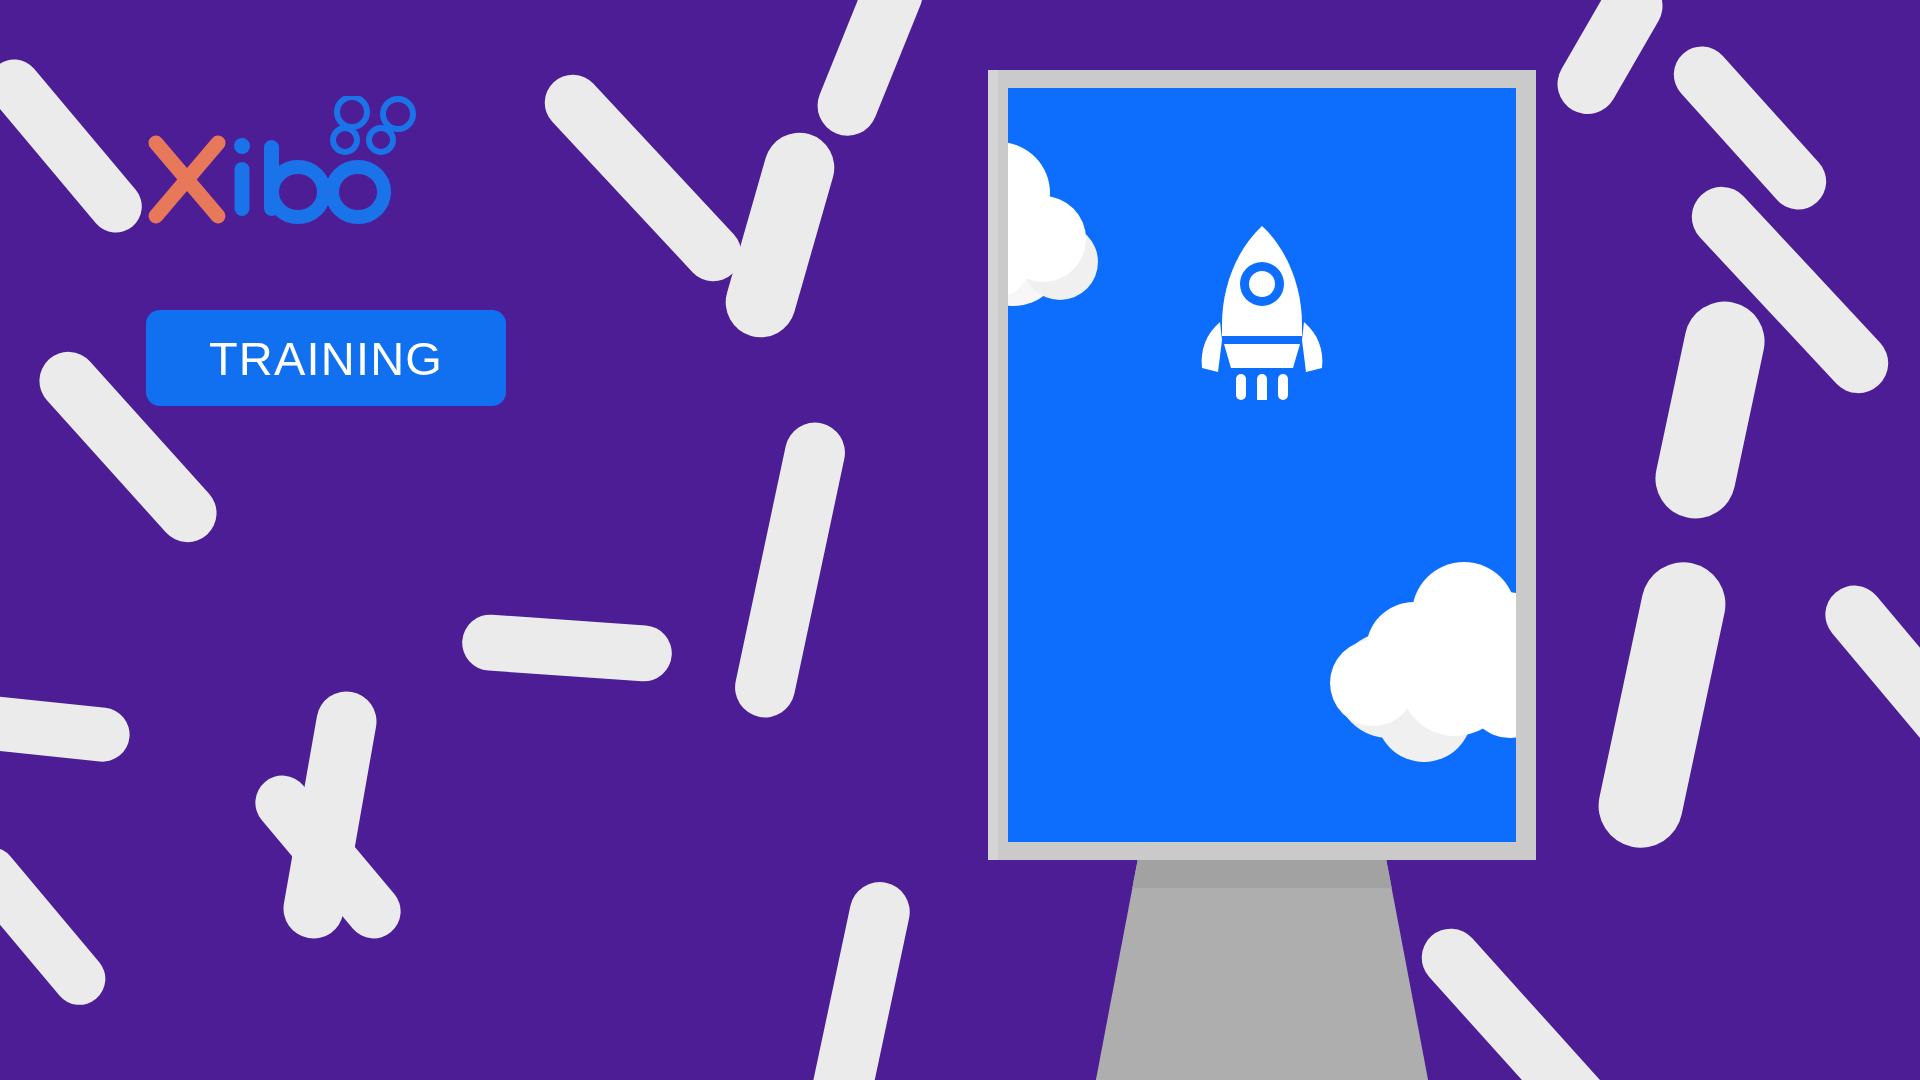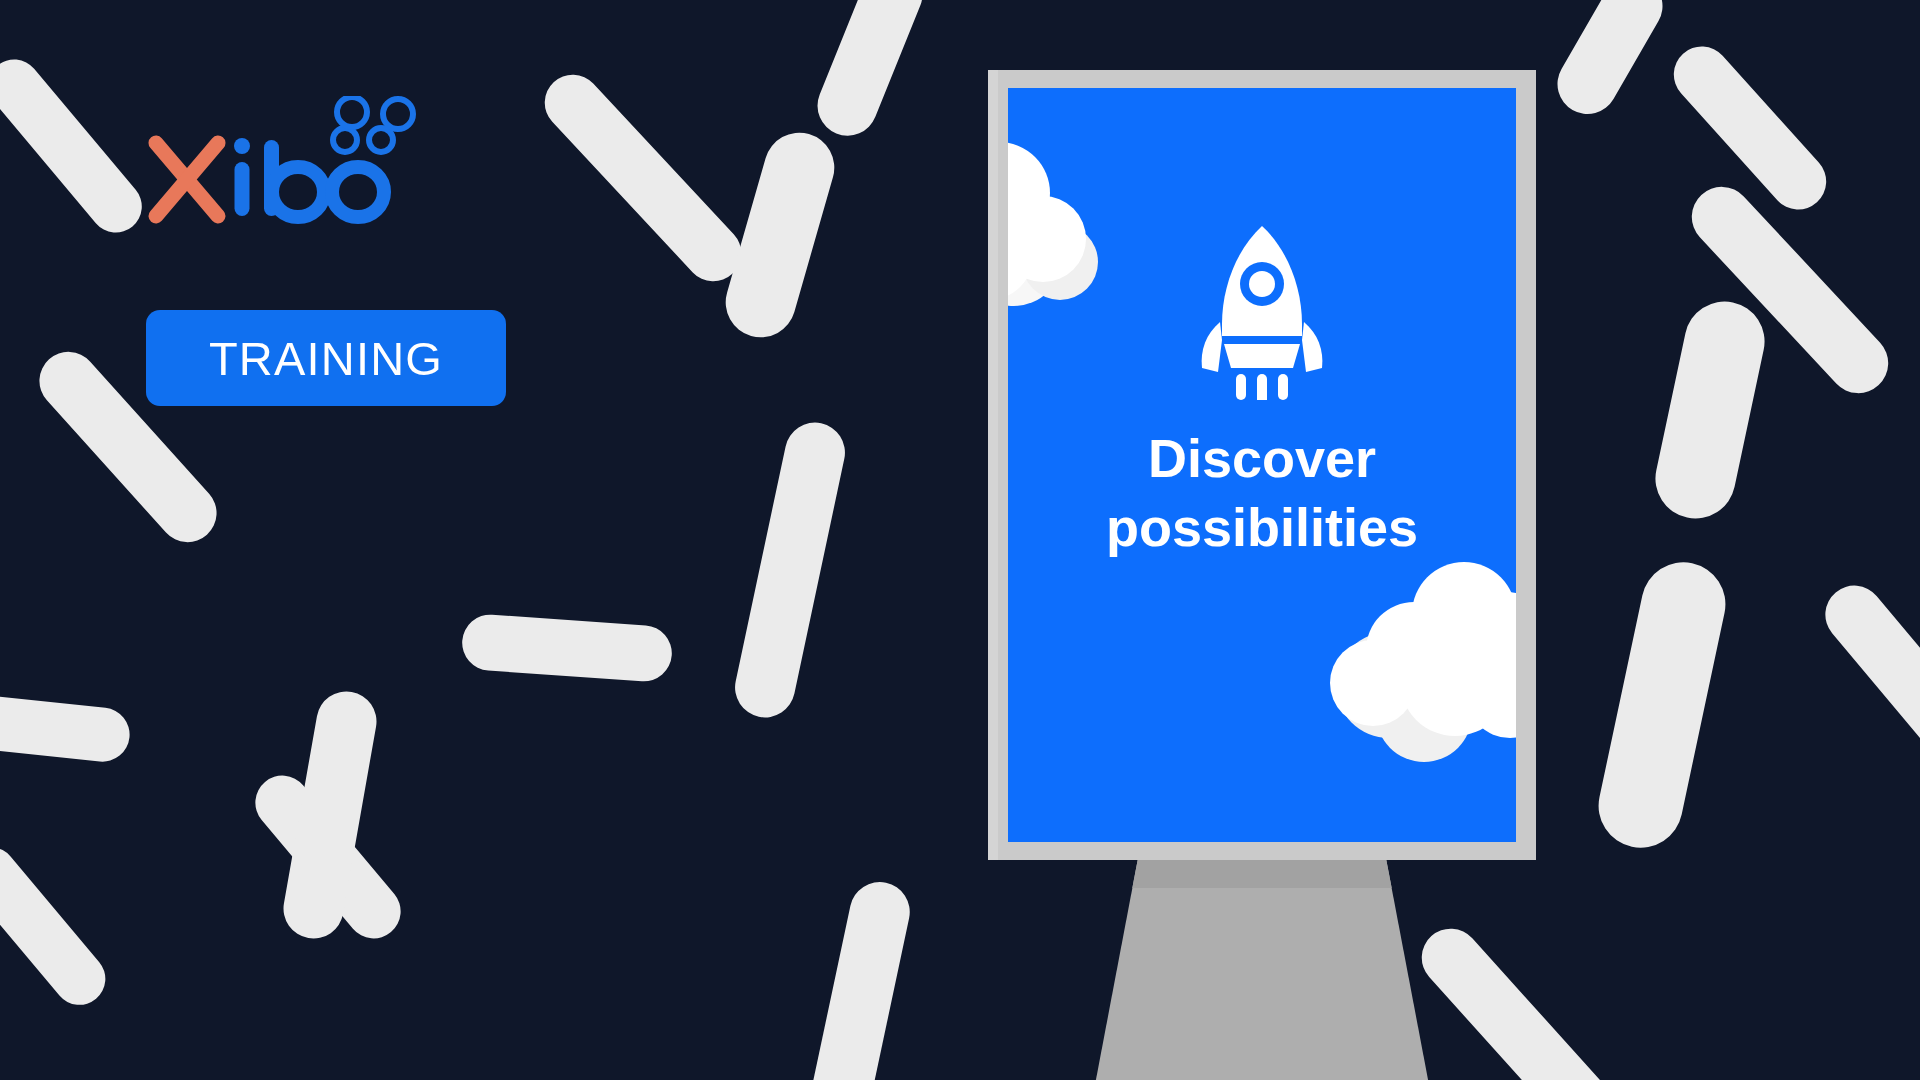--- a/index.html
+++ b/index.html
@@ -5,21 +5,21 @@
   html, body {
     margin: 0;
     padding: 0;
     background: #f3f3f3;
   }
   #stage {
     position: relative;
     width: 1920px;
     height: 1080px;
     overflow: hidden;
-    background: #0f172a;
+    background: #4c1d95;
     font-family: "Liberation Sans", "DejaVu Sans", sans-serif;
   }
 
   
   #bg-decor {
     position: absolute;
     inset: 0;
     overflow: hidden;
     pointer-events: none;
   }
@@ -257,22 +257,20 @@
           <path d="M28 100 C14 112 8 128 10 146 L26 150 L30 118 Z" fill="#ffffff"></path>
 
           <path d="M112 100 C126 112 132 128 130 146 L114 150 L110 118 Z" fill="#ffffff"></path>
 
           <rect x="44" y="152" width="10" height="26" rx="5" fill="#ffffff"></rect>
           <rect x="65" y="152" width="10" height="40" rx="5" fill="#ffffff"></rect>
           <rect x="86" y="152" width="10" height="26" rx="5" fill="#ffffff"></rect>
         </svg>
       </div>
 
-      <div id="screen-text">Discover
-possibilities</div>
 
       <div class="cloud" style="left:340px; top:478px; width:230px; height:200px;">
         <div class="puff shade" style="left:-12px; top:66px; width:106px; height:106px;"></div>
         <div class="puff shade2" style="left:52px; top:40px; width:116px; height:116px;"></div>
         <div class="puff shade" style="left:28px; top:100px; width:96px; height:96px;"></div>
         <div class="puff" style="left:64px; top:-4px; width:104px; height:104px;"></div>
         <div class="puff" style="left:18px; top:36px; width:96px; height:96px;"></div>
         <div class="puff" style="left:110px; top:26px; width:96px; height:96px;"></div>
         <div class="puff" style="left:-18px; top:74px; width:86px; height:86px;"></div>
         <div class="puff" style="left:52px; top:60px; width:110px; height:110px;"></div>

